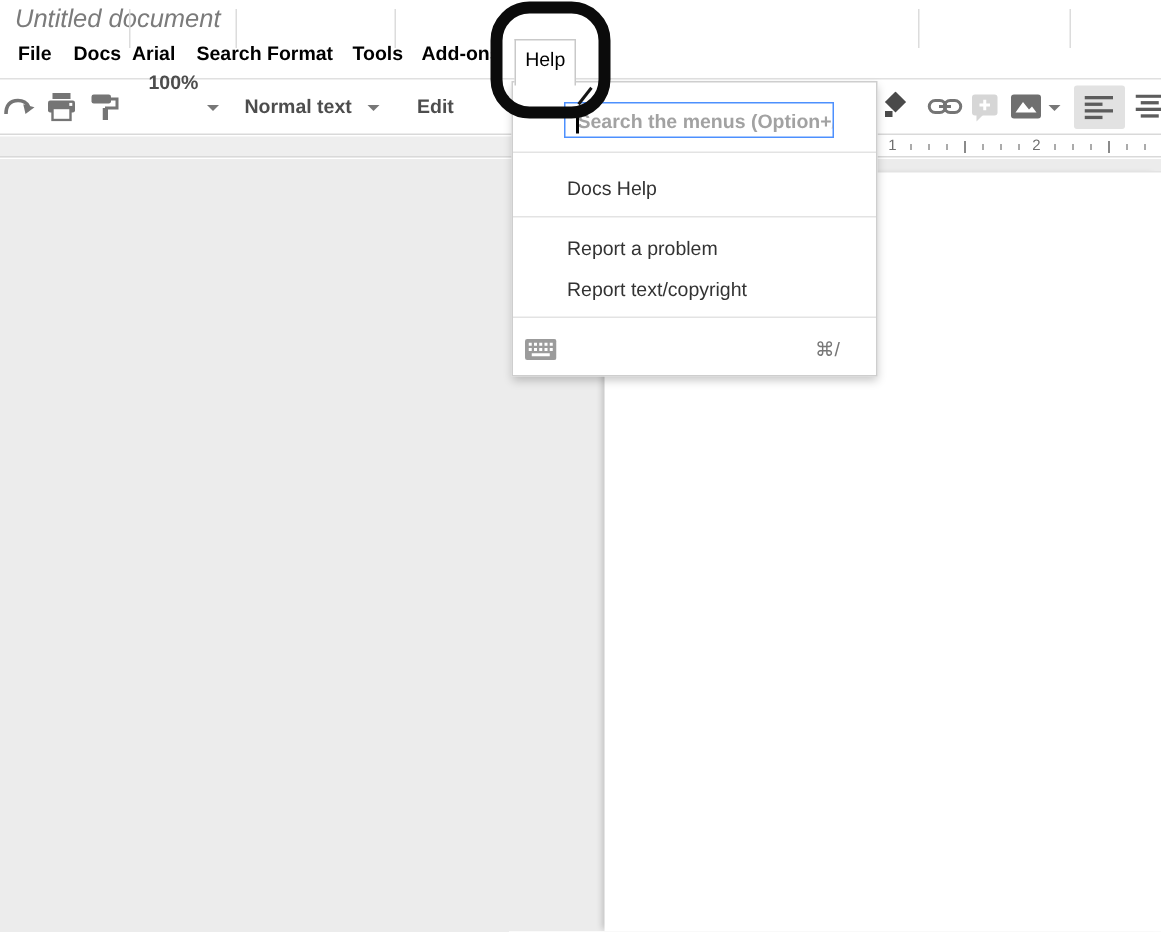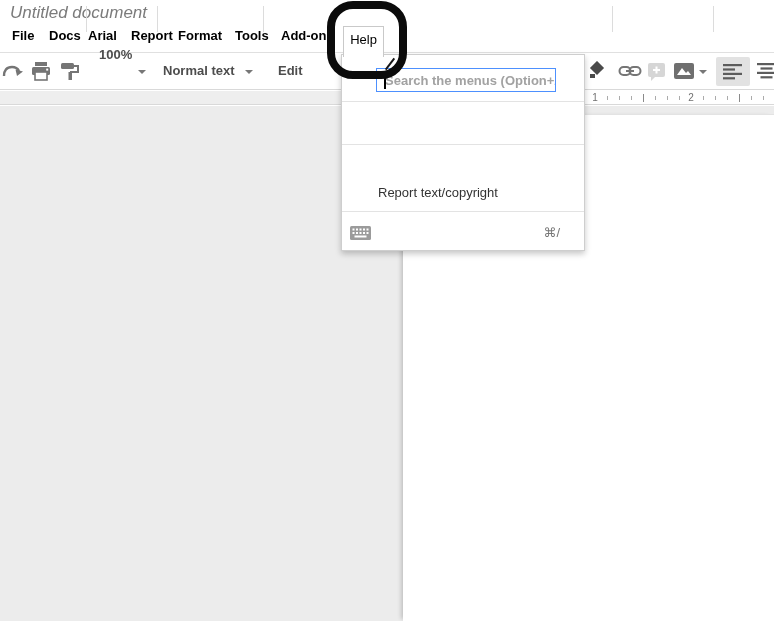--- a/index.html
+++ b/index.html
@@ -63,21 +63,21 @@
 <body>
 
 <div id="app">
 
   <div class="doc-title">Untitled document</div>
 
   <div class="menubar">
     <span class="menu-item" style="left:12px">File</span>
     <span class="menu-item" style="left:49px">Docs</span>
     <span class="menu-item" style="left:88px">Arial</span>
-    <span class="menu-item" style="left:131px">Report</span>
+    <span class="menu-item" style="left:131px">Search</span>
     <span class="menu-item" style="left:178px">Format</span>
     <span class="menu-item" style="left:235px">Tools</span>
     <span class="menu-item" style="left:281px">Add-ons</span>
   </div>
 
   <div class="toolbar"></div>
 
   <div class="tb-ico" style="left:2px">
     <svg width="22" height="20" viewBox="0 0 22 20">
       <path d="M2 15 Q2 6 10 6 Q15 6 17 10" fill="none" stroke="#757575" stroke-width="2.4"></path>
@@ -170,23 +170,29 @@
 
   <div class="canvas"></div>
   <div class="page"></div>
 
   <div class="menu-panel">
     <input class="search-box" type="text" placeholder="Search the menus (Option+/)" style="">
     <div class="text-caret"></div>
 
     <div class="panel-sep" style="top:46px"></div>
 
+    <div class="panel-row" style="top:57px">
+      <span class="lbl">Docs Help</span>
+    </div>
 
     <div class="panel-sep" style="top:89px"></div>
 
+    <div class="panel-row" style="top:97px">
+      <span class="lbl">Report a problem</span>
+    </div>
     <div class="panel-row" style="top:124px">
       <span class="lbl">Report text/copyright</span>
     </div>
 
     <div class="panel-sep" style="top:156px"></div>
 
     <div class="panel-row" style="top:164px">
       <span style="position:absolute; left:8px; top:7px">
         <svg width="21" height="14" viewBox="0 0 21 14">
           <rect x="0" y="0" width="21" height="14" rx="1.5" fill="#9b9b9b"></rect>

